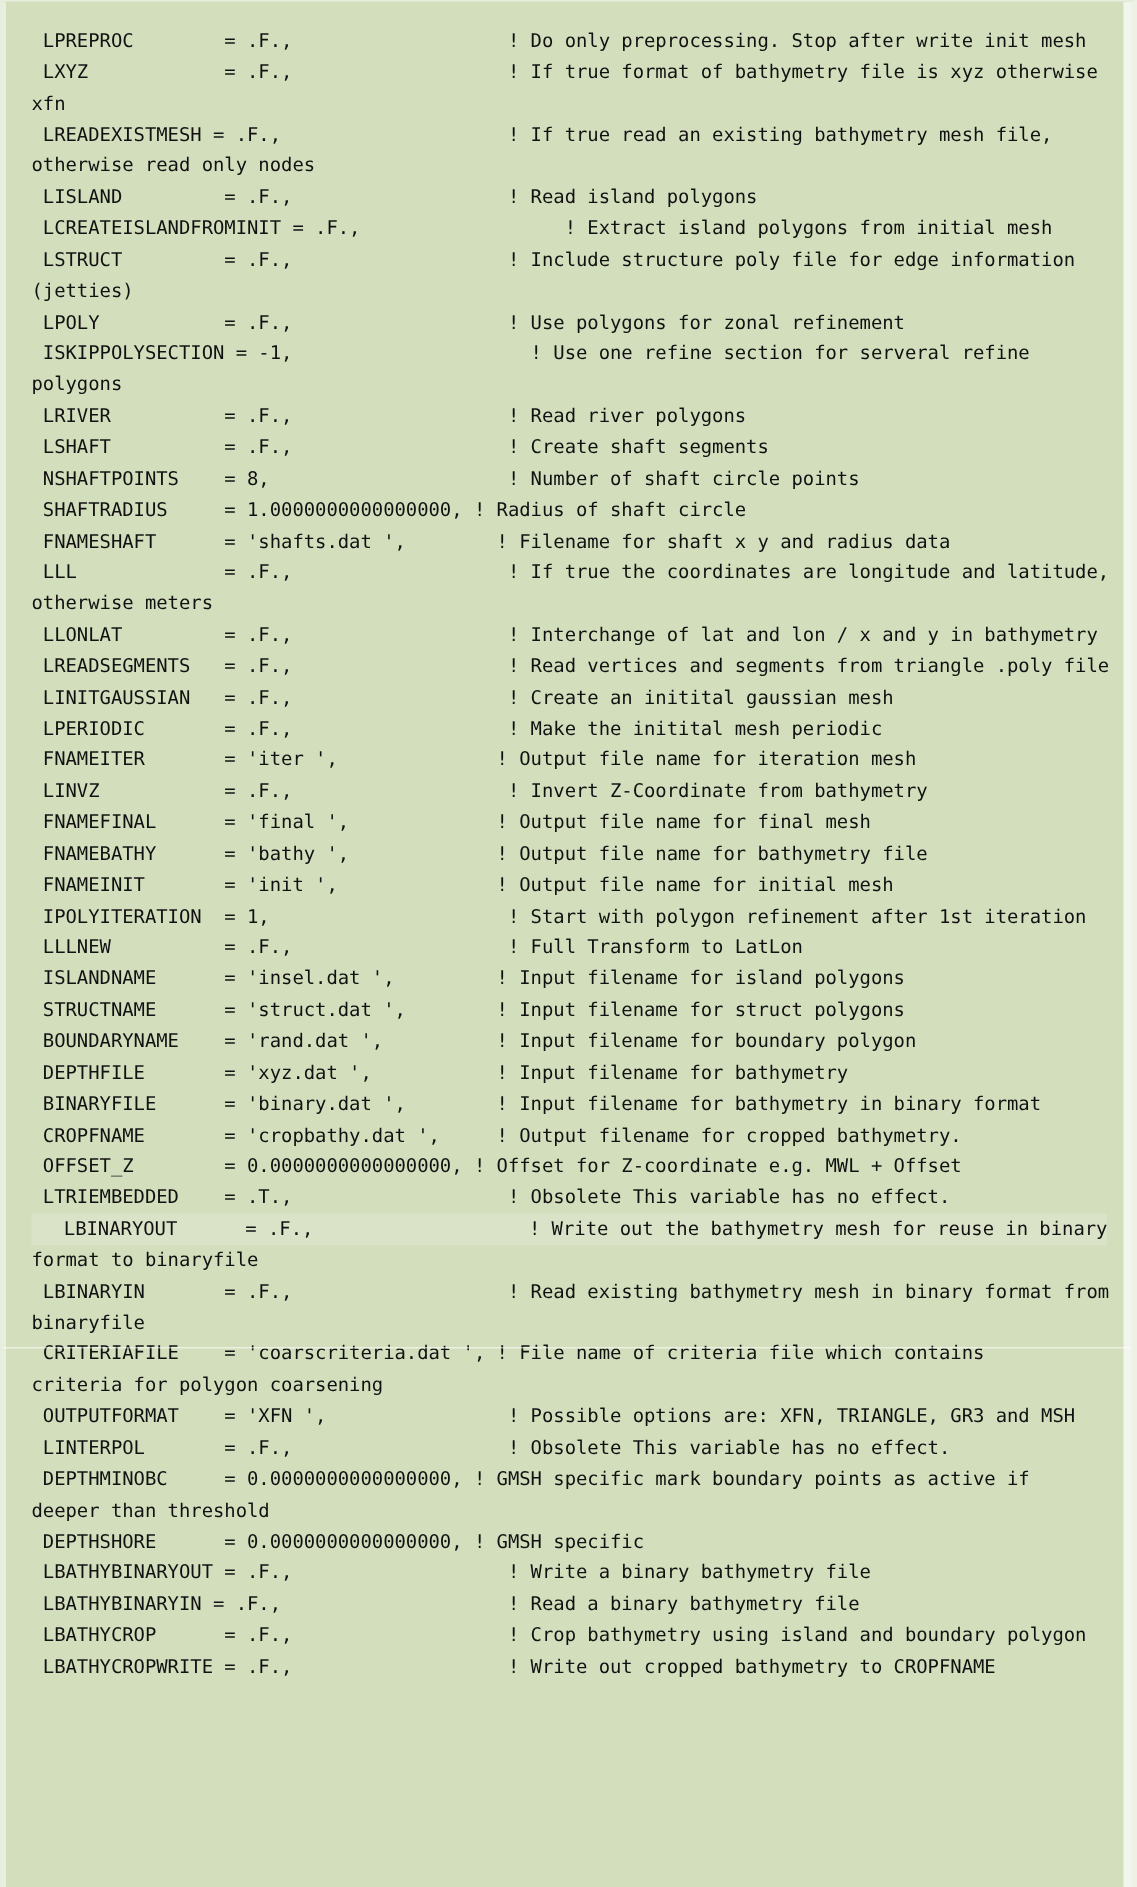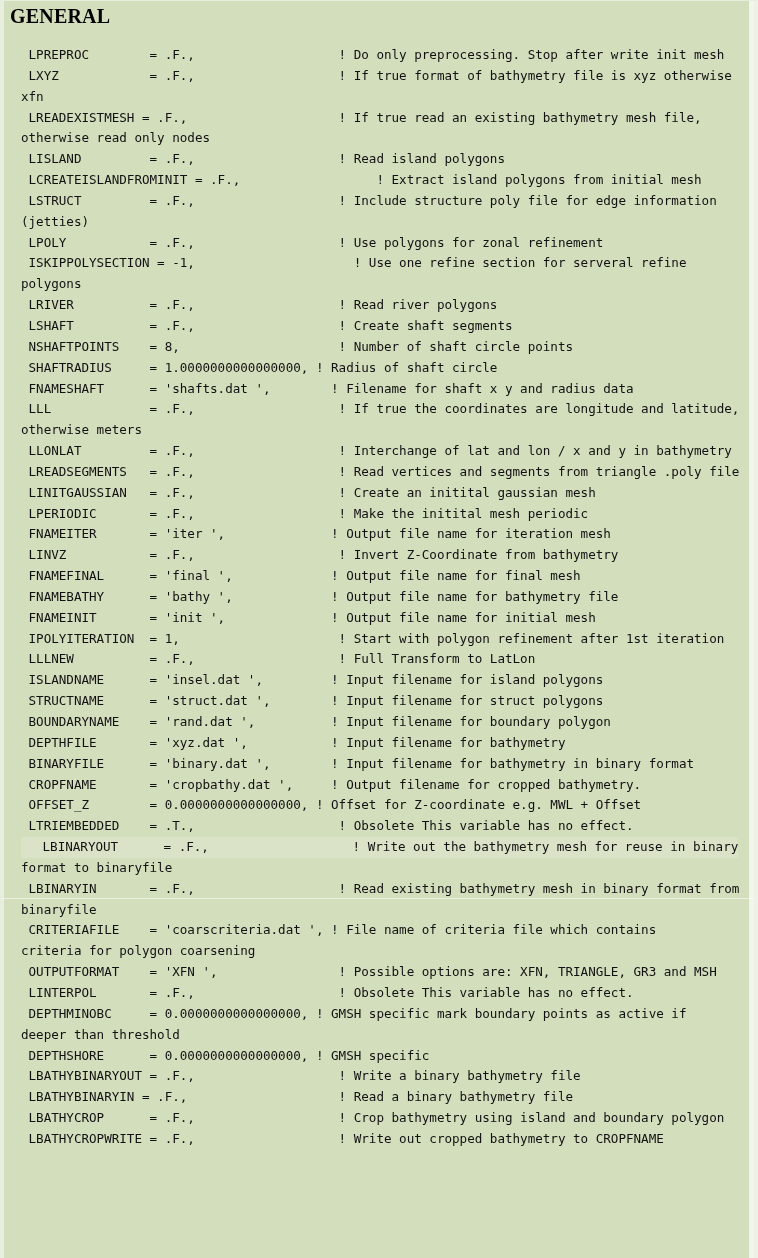--- a/index.html
+++ b/index.html
@@ -80,17 +80,16 @@
 </style>
 </head>
 <body>
 
 <div id="page">
 
   <div id="edge-left"></div>
   <div id="edge-right"></div>
   <div id="seam-line"></div>
 
-  <h1 id="heading">GENERAL</h1>
 
   <pre id="listing"><span class="row"> LPREPROC        = .F.,                   ! Do only preprocessing. Stop after write init mesh</span><span class="row"> LXYZ            = .F.,                   ! If true format of bathymetry file is xyz otherwise</span><span class="row">xfn</span><span class="row"> LREADEXISTMESH = .F.,                    ! If true read an existing bathymetry mesh file,</span><span class="row">otherwise read only nodes</span><span class="row"> LISLAND         = .F.,                   ! Read island polygons</span><span class="row"> LCREATEISLANDFROMINIT = .F.,                  ! Extract island polygons from initial mesh</span><span class="row"> LSTRUCT         = .F.,                   ! Include structure poly file for edge information</span><span class="row">(jetties)</span><span class="row"> LPOLY           = .F.,                   ! Use polygons for zonal refinement</span><span class="row"> ISKIPPOLYSECTION = -1,                     ! Use one refine section for serveral refine</span><span class="row">polygons</span><span class="row"> LRIVER          = .F.,                   ! Read river polygons</span><span class="row"> LSHAFT          = .F.,                   ! Create shaft segments</span><span class="row"> NSHAFTPOINTS    = 8,                     ! Number of shaft circle points</span><span class="row"> SHAFTRADIUS     = 1.0000000000000000, ! Radius of shaft circle</span><span class="row"> FNAMESHAFT      = 'shafts.dat ',        ! Filename for shaft x y and radius data</span><span class="row"> LLL             = .F.,                   ! If true the coordinates are longitude and latitude,</span><span class="row">otherwise meters</span><span class="row"> LLONLAT         = .F.,                   ! Interchange of lat and lon / x and y in bathymetry</span><span class="row"> LREADSEGMENTS   = .F.,                   ! Read vertices and segments from triangle .poly file</span><span class="row"> LINITGAUSSIAN   = .F.,                   ! Create an initital gaussian mesh</span><span class="row"> LPERIODIC       = .F.,                   ! Make the initital mesh periodic</span><span class="row"> FNAMEITER       = 'iter ',              ! Output file name for iteration mesh</span><span class="row"> LINVZ           = .F.,                   ! Invert Z-Coordinate from bathymetry</span><span class="row"> FNAMEFINAL      = 'final ',             ! Output file name for final mesh</span><span class="row"> FNAMEBATHY      = 'bathy ',             ! Output file name for bathymetry file</span><span class="row"> FNAMEINIT       = 'init ',              ! Output file name for initial mesh</span><span class="row"> IPOLYITERATION  = 1,                     ! Start with polygon refinement after 1st iteration</span><span class="row"> LLLNEW          = .F.,                   ! Full Transform to LatLon</span><span class="row"> ISLANDNAME      = 'insel.dat ',         ! Input filename for island polygons</span><span class="row"> STRUCTNAME      = 'struct.dat ',        ! Input filename for struct polygons</span><span class="row"> BOUNDARYNAME    = 'rand.dat ',          ! Input filename for boundary polygon</span><span class="row"> DEPTHFILE       = 'xyz.dat ',           ! Input filename for bathymetry</span><span class="row"> BINARYFILE      = 'binary.dat ',        ! Input filename for bathymetry in binary format</span><span class="row"> CROPFNAME       = 'cropbathy.dat ',     ! Output filename for cropped bathymetry.</span><span class="row"> OFFSET_Z        = 0.0000000000000000, ! Offset for Z-coordinate e.g. MWL + Offset</span><span class="row"> LTRIEMBEDDED    = .T.,                   ! Obsolete This variable has no effect.</span><span class="row seam-top"> LBINARYOUT      = .F.,                   ! Write out the bathymetry mesh for reuse in binary</span><span class="row">format to binaryfile</span><span class="row"> LBINARYIN       = .F.,                   ! Read existing bathymetry mesh in binary format from</span><span class="row">binaryfile</span><span class="row"> CRITERIAFILE    = 'coarscriteria.dat ', ! File name of criteria file which contains</span><span class="row">criteria for polygon coarsening</span><span class="row"> OUTPUTFORMAT    = 'XFN ',                ! Possible options are: XFN, TRIANGLE, GR3 and MSH</span><span class="row"> LINTERPOL       = .F.,                   ! Obsolete This variable has no effect.</span><span class="row"> DEPTHMINOBC     = 0.0000000000000000, ! GMSH specific mark boundary points as active if</span><span class="row">deeper than threshold</span><span class="row"> DEPTHSHORE      = 0.0000000000000000, ! GMSH specific</span><span class="row"> LBATHYBINARYOUT = .F.,                   ! Write a binary bathymetry file</span><span class="row"> LBATHYBINARYIN = .F.,                    ! Read a binary bathymetry file</span><span class="row"> LBATHYCROP      = .F.,                   ! Crop bathymetry using island and boundary polygon</span><span class="row"> LBATHYCROPWRITE = .F.,                   ! Write out cropped bathymetry to CROPFNAME</span></pre>
 
 </div>
 
 </body></html>

